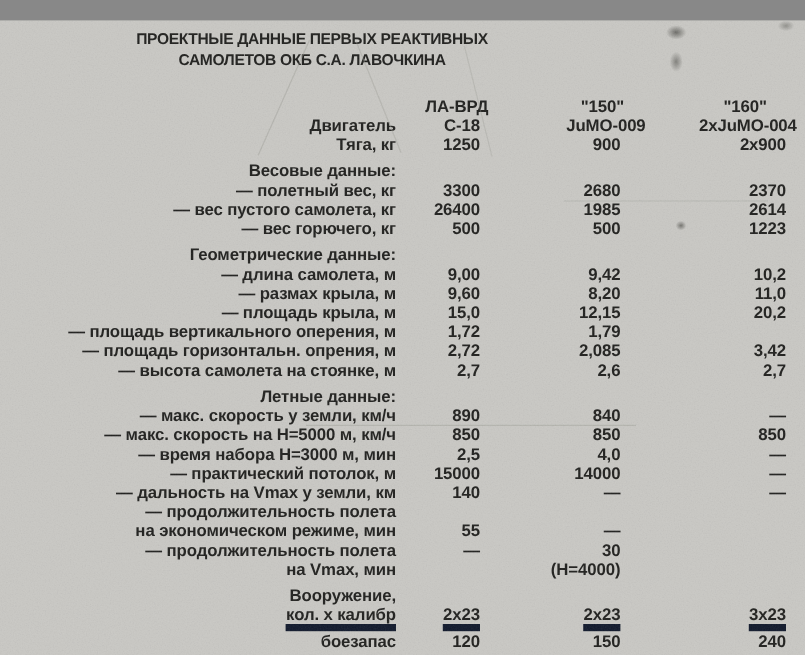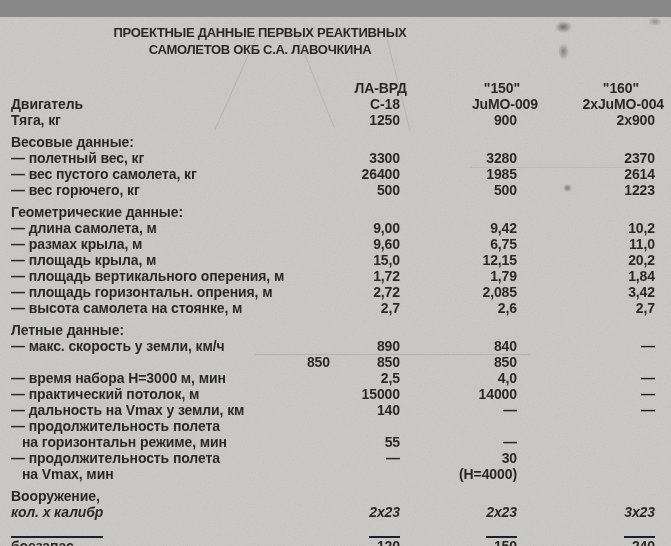--- a/index.html
+++ b/index.html
@@ -25,32 +25,32 @@
   .bottomband{position:absolute;left:0;top:539px;width:671px;height:7px;border-radius:0;
     background:linear-gradient(rgba(110,110,102,0),rgba(88,88,80,.45));pointer-events:none;}
   
   .title{position:relative;padding-top:7px;width:520px;text-align:center;
     font-size:13px;line-height:17px;letter-spacing:-0.3px;}
   .title div{white-space:nowrap;}
   
   .tbl{position:relative;font-size:14px;}
   .row{display:grid;grid-template-columns:330px 70px 117px 138px;line-height:16px;}
   .cell{text-align:right;white-space:nowrap;}
-  .cell.lbl{text-align:left;padding-left:11px;}
+  .cell.lbl{text-align:right;padding-left:11px;}
   .k-cont .cell.lbl{padding-left:22px;}
   .k-colhead{margin-top:22px;}
   .k-section{margin-top:6px;}
   .k-crew{margin-top:6px;padding-left:46px;}
   .cell span{display:inline-block;}
   .k-colhead .c1 span{transform:translateX(7px);}
   .k-colhead .c2 span{transform:translateX(3px);}
   .k-colhead .c3 span{transform:translateX(-16px);}
   .k-engine .c2 span{transform:translateX(21px);}
   .k-engine .c3 span{transform:translateX(9px);}
-  .k-underline .cell span{border-bottom:2px solid #0f172a;padding-bottom:16px;font-style:italic;}
+  .k-underline .cell span{border-bottom:6px solid #0f172a;padding-bottom:0;}
   .k-underline .cell span:empty{border-bottom:none;}
 </style>
 </head>
 <body>
 
 <div class="page">
 
   <div class="title">
     <div>ПРОЕКТНЫЕ ДАННЫЕ ПЕРВЫХ РЕАКТИВНЫХ</div>
     <div>САМОЛЕТОВ ОКБ С.А. ЛАВОЧКИНА</div>
@@ -77,21 +77,21 @@
       </div>
       <div class="row k-section">
         <div class="cell lbl"><span>Весовые данные:</span></div>
         <div class="cell c1"><span></span></div>
         <div class="cell c2"><span></span></div>
         <div class="cell c3"><span></span></div>
       </div>
       <div class="row k-data">
         <div class="cell lbl"><span>— полетный вес, кг</span></div>
         <div class="cell c1"><span>3300</span></div>
-        <div class="cell c2"><span>3280</span></div>
+        <div class="cell c2"><span>2680</span></div>
         <div class="cell c3"><span>2370</span></div>
       </div>
       <div class="row k-data">
         <div class="cell lbl"><span>— вес пустого самолета, кг</span></div>
         <div class="cell c1"><span>26400</span></div>
         <div class="cell c2"><span>1985</span></div>
         <div class="cell c3"><span>2614</span></div>
       </div>
       <div class="row k-data">
         <div class="cell lbl"><span>— вес горючего, кг</span></div>
@@ -107,34 +107,33 @@
       </div>
       <div class="row k-data">
         <div class="cell lbl"><span>— длина самолета, м</span></div>
         <div class="cell c1"><span>9,00</span></div>
         <div class="cell c2"><span>9,42</span></div>
         <div class="cell c3"><span>10,2</span></div>
       </div>
       <div class="row k-data">
         <div class="cell lbl"><span>— размах крыла, м</span></div>
         <div class="cell c1"><span>9,60</span></div>
-        <div class="cell c2"><span>6,75</span></div>
+        <div class="cell c2"><span>8,20</span></div>
         <div class="cell c3"><span>11,0</span></div>
       </div>
       <div class="row k-data">
         <div class="cell lbl"><span>— площадь крыла, м</span></div>
         <div class="cell c1"><span>15,0</span></div>
         <div class="cell c2"><span>12,15</span></div>
         <div class="cell c3"><span>20,2</span></div>
       </div>
       <div class="row k-data">
         <div class="cell lbl"><span>— площадь вертикального оперения, м</span></div>
         <div class="cell c1"><span>1,72</span></div>
         <div class="cell c2"><span>1,79</span></div>
-        <div class="cell c3"><span>1,84</span></div>
       </div>
       <div class="row k-data">
         <div class="cell lbl"><span>— площадь горизонтальн. опрения, м</span></div>
         <div class="cell c1"><span>2,72</span></div>
         <div class="cell c2"><span>2,085</span></div>
         <div class="cell c3"><span>3,42</span></div>
       </div>
       <div class="row k-data">
         <div class="cell lbl"><span>— высота самолета на стоянке, м</span></div>
         <div class="cell c1"><span>2,7</span></div>
@@ -147,20 +146,21 @@
         <div class="cell c2"><span></span></div>
         <div class="cell c3"><span></span></div>
       </div>
       <div class="row k-data">
         <div class="cell lbl"><span>— макс. скорость у земли, км/ч</span></div>
         <div class="cell c1"><span>890</span></div>
         <div class="cell c2"><span>840</span></div>
         <div class="cell c3"><span>—</span></div>
       </div>
       <div class="row k-data">
+        <div class="cell lbl"><span>— макс. скорость на Н=5000 м, км/ч</span></div>
         <div class="cell c1"><span>850</span></div>
         <div class="cell c2"><span>850</span></div>
         <div class="cell c3"><span>850</span></div>
       </div>
       <div class="row k-data">
         <div class="cell lbl"><span>— время набора Н=3000 м, мин</span></div>
         <div class="cell c1"><span>2,5</span></div>
         <div class="cell c2"><span>4,0</span></div>
         <div class="cell c3"><span>—</span></div>
       </div>
@@ -176,21 +176,21 @@
         <div class="cell c2"><span>—</span></div>
         <div class="cell c3"><span>—</span></div>
       </div>
       <div class="row k-data">
         <div class="cell lbl"><span>— продолжительность полета</span></div>
         <div class="cell c1"><span></span></div>
         <div class="cell c2"><span></span></div>
         <div class="cell c3"><span></span></div>
       </div>
       <div class="row k-cont">
-        <div class="cell lbl"><span>на горизонтальн режиме, мин</span></div>
+        <div class="cell lbl"><span>на экономическом режиме, мин</span></div>
         <div class="cell c1"><span>55</span></div>
         <div class="cell c2"><span>—</span></div>
         <div class="cell c3"><span></span></div>
       </div>
       <div class="row k-data">
         <div class="cell lbl"><span>— продолжительность полета</span></div>
         <div class="cell c1"><span>—</span></div>
         <div class="cell c3"><span>30</span></div>
       </div>
       <div class="row k-cont">

